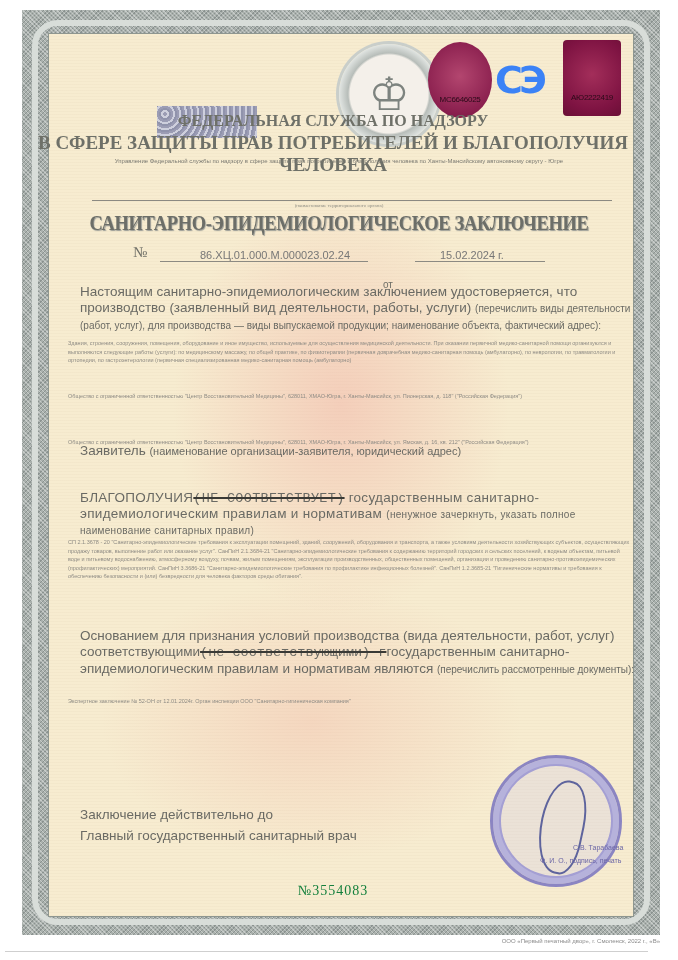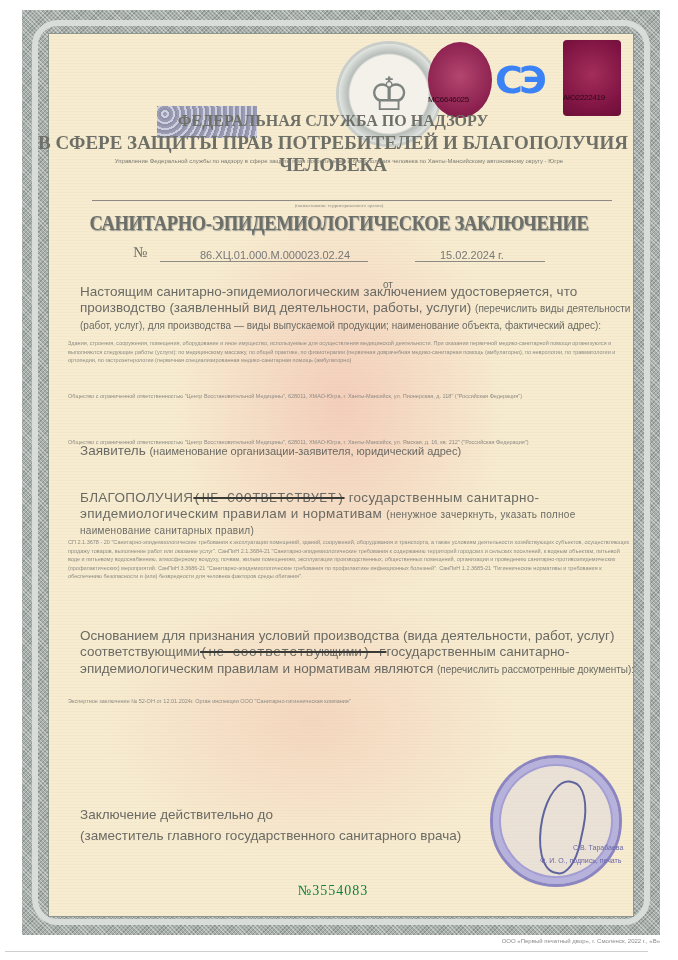--- a/index.html
+++ b/index.html
@@ -22,21 +22,21 @@
     background:radial-gradient(circle, #f4f0ea 55%, #b7bdb9 58%, #dfe3e0 70%, #9aa19c 100%); box-shadow:0 0 0 3px #c9ceca; }
   .emblem-badge .eagle { position:absolute; left:24px; top:18px; width:52px; height:64px; color:#7d837f; font-size:46px; text-align:center; line-height:64px; font-family:"DejaVu Serif", serif; }
   .holo-strip { position:absolute; left:108px; top:72px; width:100px; height:32px;
     background:
       repeating-radial-gradient(circle at 8px 8px, #8c8fb0 0 2px, #c7cbe0 2px 4px, #7f84a6 4px 6px),
       #9da2c2; opacity:0.85; }
   .seal-circle { position:absolute; left:428px; top:42px; width:64px; height:76px; border-radius:50%;
     background:radial-gradient(circle at 50% 45%, #b3466f, #8a1f4e 70%, #6e1740); }
   .seal-square { position:absolute; left:563px; top:40px; width:58px; height:76px; border-radius:4px;
     background:radial-gradient(circle at 50% 45%, #a32e5a, #7e1342 70%, #6a0f36); }
-  .seal-num { position:absolute; bottom:14px; left:0; right:0; font-size:8px; color:#2a0a18; font-family:"Liberation Sans Narrow","Liberation Sans", sans-serif; letter-spacing:-0.3px; }
+  .seal-num { position:absolute; bottom:14px; left:0; right:0; text-align:center; font-size:8px; color:#2a0a18; font-family:"Liberation Sans Narrow","Liberation Sans", sans-serif; letter-spacing:-0.3px; }
   .se-logo { position:absolute; left:495px; top:58px; font-size:38px; font-weight:bold; color:#3b82f6; font-family:"DejaVu Sans", sans-serif; letter-spacing:-4px; }
   .agency-1, .agency-2 { position:absolute; left:0; width:666px; text-align:center; font-family:"Liberation Serif", serif; font-weight:bold; color:#6e7068; }
   .agency-1 { top:112px; font-size:16px; }
   .agency-2 { top:132px; font-size:19px; }
   .dept { position:absolute; left:50px; width:578px; top:158px; text-align:center; font-size:6px; color:#7b7a72; }
   .rule { position:absolute; height:1px; background:#8c8a82; }
   .caption-small { position:absolute; left:0; width:678px; top:203px; text-align:center; font-size:5px; color:#8b8a80; font-family:"Liberation Serif", serif; }
   .doc-title { position:absolute; left:0; width:678px; top:212px; text-align:center; font-family:"Liberation Serif", serif; font-weight:bold; font-size:20px; color:#6c6e68; letter-spacing:-0.3px; transform:scaleX(0.92); text-shadow:1px 1px 1px #9a9c96; }
   .num-line { position:absolute; top:246px; font-size:13px; color:#6e6e66; }
   .num-sign { left:133px; font-family:"Liberation Serif", serif; font-size:15px; top:244px; }
@@ -116,21 +116,21 @@
 <div class="p-fine" style="top:538px;">СП 2.1.3678 - 20 "Санитарно-эпидемиологические требования к эксплуатации помещений, зданий, сооружений, оборудования и транспорта, а также условиям деятельности хозяйствующих субъектов, осуществляющих продажу товаров, выполнение работ или оказание услуг". СанПиН 2.1.3684-21 "Санитарно-эпидемиологические требования к содержанию территорий городских и сельских поселений, к водным объектам, питьевой воде и питьевому водоснабжению, атмосферному воздуху, почвам, жилым помещениям, эксплуатации производственных, общественных помещений, организации и проведению санитарно-противоэпидемических (профилактических) мероприятий. СанПиН 3.3686-21 "Санитарно-эпидемиологические требования по профилактике инфекционных болезней". СанПиН 1.2.3685-21 "Гигиенические нормативы и требования к обеспечению безопасности и (или) безвредности для человека факторов среды обитания".</div>
 
 <div class="p-large" style="top:628px;">
   <span>Основанием для признания условий производства (вида деятельности, работ, услуг) соответствующими</span><span class="strike">(не соответствующими) г</span><span>государственным санитарно-эпидемиологическим правилам и нормативам являются</span>
   <span class="small">(перечислить рассмотренные документы):</span>
 </div>
 <div class="p-fine" style="top:697px;">Экспертное заключение № 52-ОН от 12.01.2024г. Орган инспекции ООО "Санитарно-гигиеническая компания"</div>
 
 <div class="p-large" style="top:807px;">Заключение действительно до</div>
 <div class="p-large" style="top:828px; width:420px;">
-  <div>(заместитель главного государственного санитарного врача)</div>
+  <div>Главный государственный санитарный врач</div>
 </div>
 
 <div class="stamp"></div>
 <div class="signature"></div>
 <div class="stamp-name">С.В. Тарабаева</div>
 <div class="stamp-caption">Ф. И. О., подпись, печать</div>
 
 <div class="serial">№3554083</div>
 <div class="printer">ООО «Первый печатный двор», г. Смоленск, 2022 г., «В»</div>
 <div class="bottom-rule"></div>

